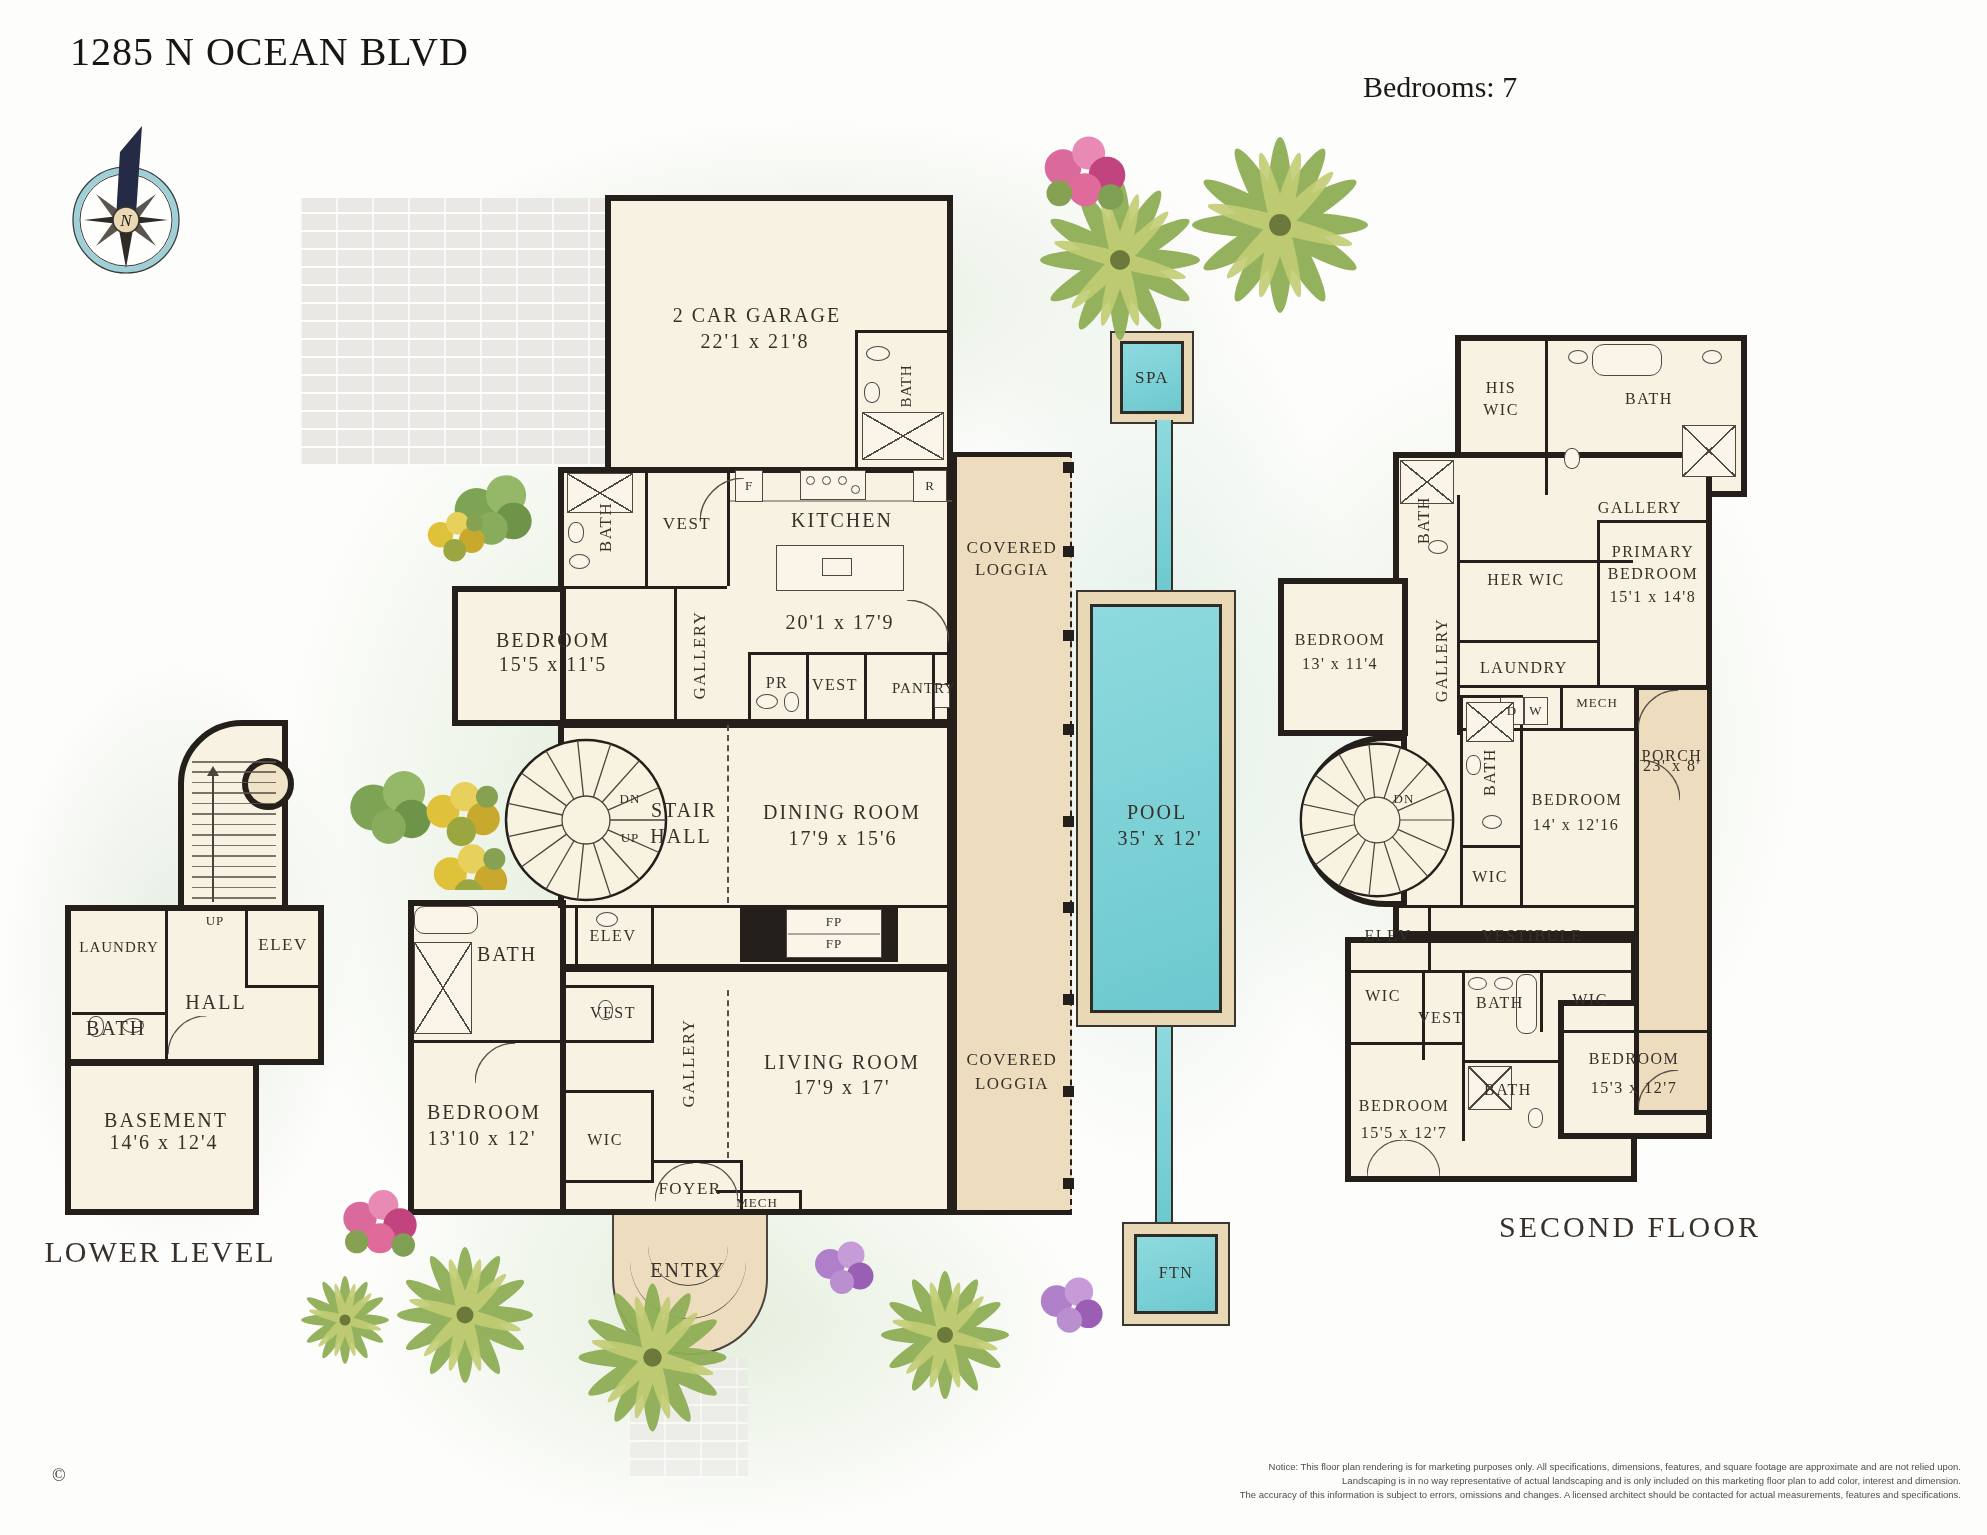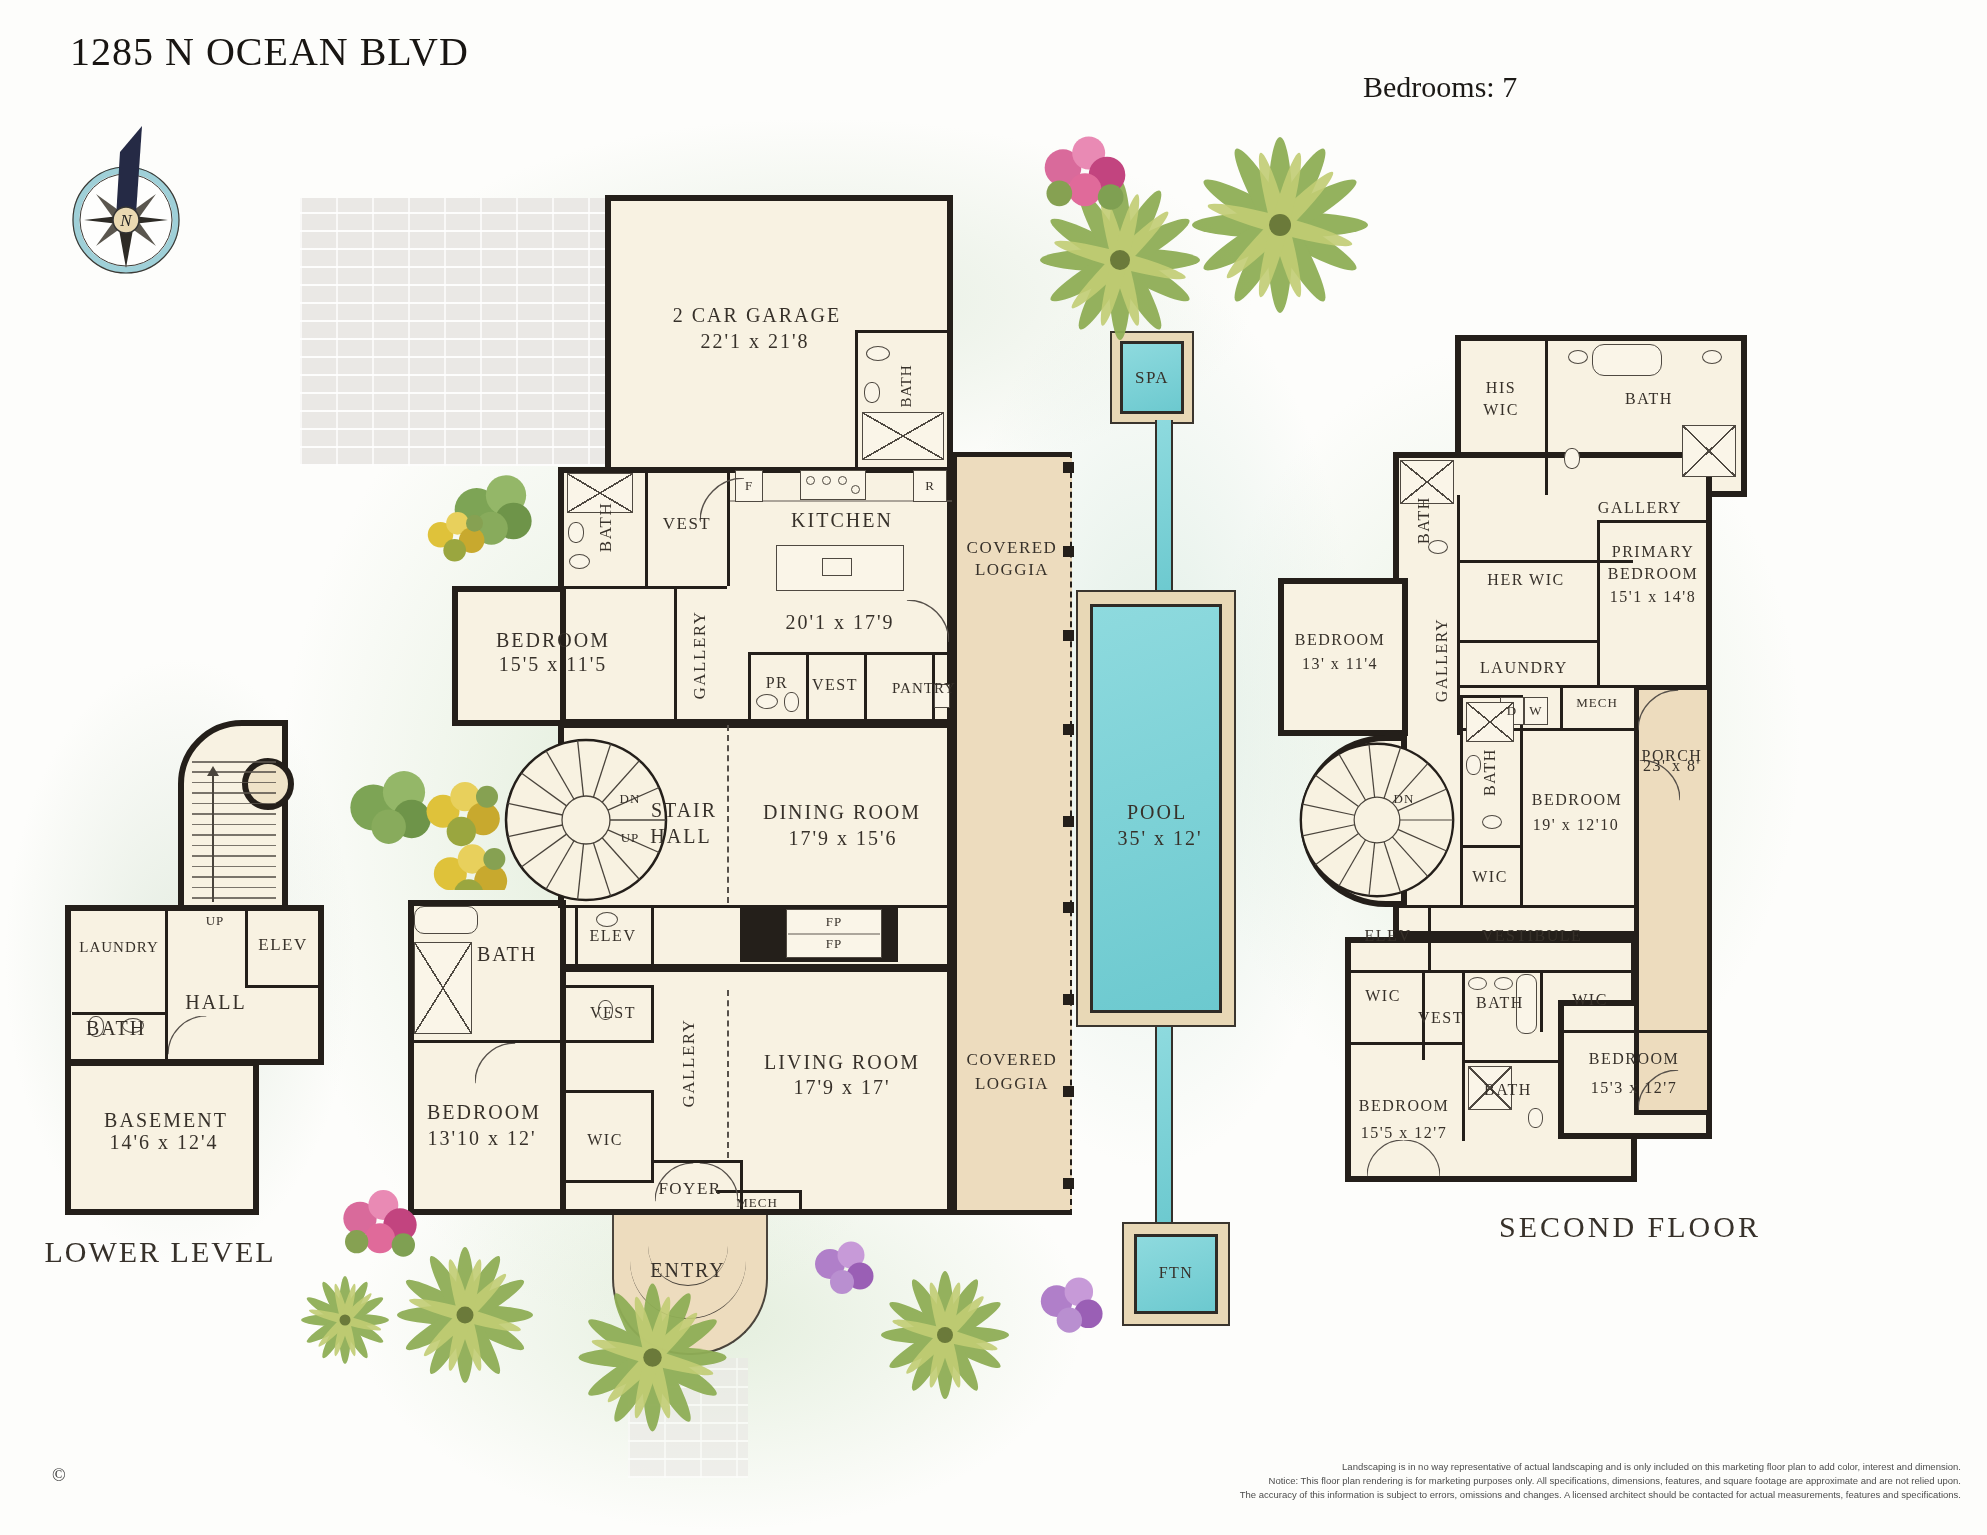--- a/index.html
+++ b/index.html
@@ -432,21 +432,21 @@
     <span class="lbl v f2" style="left:1442px;top:660px">GALLERY</span>
     <span class="lbl f2" style="left:1524px;top:668px">LAUNDRY</span>
     <span class="lbl s13" style="left:1512px;top:711px">D</span>
     <span class="lbl s13" style="left:1536px;top:711px">W</span>
     <span class="lbl s13" style="left:1597px;top:703px">MECH</span>
     <span class="lbl f2" style="left:1672px;top:756px">PORCH</span>
     <span class="lbl f2" style="left:1672px;top:766px">23' x 8'</span>
     <span class="lbl s13" style="left:1404px;top:799px">DN</span>
     <span class="lbl v f2" style="left:1490px;top:772px">BATH</span>
     <span class="lbl f2" style="left:1577px;top:800px">BEDROOM</span>
-    <span class="lbl f2" style="left:1576px;top:825px">19' x 12'10</span>
+    <span class="lbl f2" style="left:1576px;top:825px">14' x 12'16</span>
     <span class="lbl f2" style="left:1490px;top:877px">WIC</span>
     <span class="lbl f2" style="left:1388px;top:936px">ELEV</span>
     <span class="lbl f2" style="left:1532px;top:936px">VESTIBULE</span>
     <span class="lbl f2" style="left:1383px;top:996px">WIC</span>
     <span class="lbl f2" style="left:1441px;top:1018px">VEST</span>
     <span class="lbl f2" style="left:1500px;top:1003px">BATH</span>
     <span class="lbl f2" style="left:1590px;top:1000px">WIC</span>
     <span class="lbl f2" style="left:1634px;top:1059px">BEDROOM</span>
     <span class="lbl f2" style="left:1634px;top:1088px">15'3 x 12'7</span>
     <span class="lbl f2" style="left:1508px;top:1090px">BATH</span>
@@ -476,18 +476,18 @@
     <span class="lbl s17" style="left:283px;top:945px">ELEV</span>
     <span class="lbl" style="left:216px;top:1002px">HALL</span>
     <span class="lbl" style="left:116px;top:1028px">BATH</span>
     <span class="lbl s13" style="left:215px;top:921px">UP</span>
     <span class="lbl" style="left:166px;top:1120px">BASEMENT</span>
     <span class="lbl" style="left:164px;top:1142px">14'6 x 12'4</span>
     <span class="lbl big" style="left:160px;top:1252px;letter-spacing:2px">LOWER LEVEL</span>
   </div>
 
   <div id="notice">
+    <div>Notice:  This floor plan rendering is for marketing purposes only. All specifications, dimensions, features, and square footage are approximate and are not relied upon.</div>
     <div>Landscaping is in no way representative of actual landscaping and is only included on this marketing floor plan to add color, interest and dimension.</div>
-    <div>Notice:  This floor plan rendering is for marketing purposes only. All specifications, dimensions, features, and square footage are approximate and are not relied upon.</div>
     <div>The accuracy of this information is subject to errors, omissions and changes. A licensed architect should be contacted for actual measurements, features and specifications.</div>
   </div>
   <div id="copyright">©</div>
 </div>
 
 </body></html>

